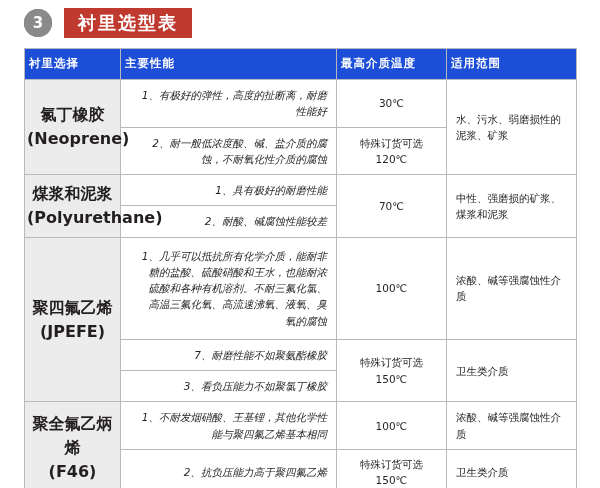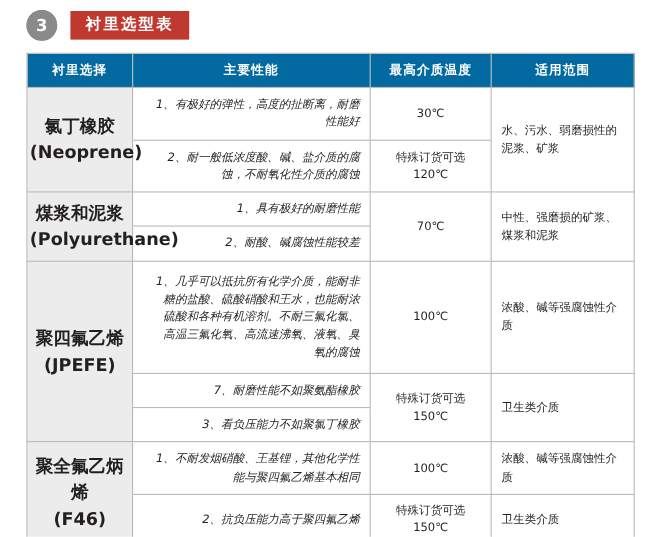--- a/index.html
+++ b/index.html
@@ -40,21 +40,21 @@
     font-weight: bold;
     display: flex;
     align-items: center;
     justify-content: center;
     box-shadow: inset 0 0 0 1px #8a8a8a;
   }
   .title-bar {
     margin-left: 12px;
     background: #c0392f;
     color: #ffffff;
-    font-size: 14px;
+    font-size: 18px;
     font-weight: bold;
     letter-spacing: 2px;
     padding: 5px 14px 6px 14px;
     line-height: 1.1;
     text-align: center;
   }
 
   
   .table-wrap {
     position: absolute;
@@ -67,28 +67,29 @@
     width: 552px;
     table-layout: fixed;
     font-size: 10.5px;
     line-height: 1.55;
   }
   table.sel th, table.sel td {
     border: 1px solid #b9b9b9;
     vertical-align: middle;
   }
   table.sel thead th {
-    background: #0369a1;
+    background: #1d4ed8;
     color: #ffffff;
     font-size: 11.5px;
     font-weight: bold;
     letter-spacing: 1px;
     height: 26px;
-    text-align: center;
+    text-align: left;
     padding: 2px 4px;
+    font-family: Liberation Serif, serif;
   }
   td.cat {
     background: #ececec;
     text-align: center;
     font-weight: bold;
     font-size: 16px;
     line-height: 1.5;
     padding: 4px 2px;
   }
   td.perf {

